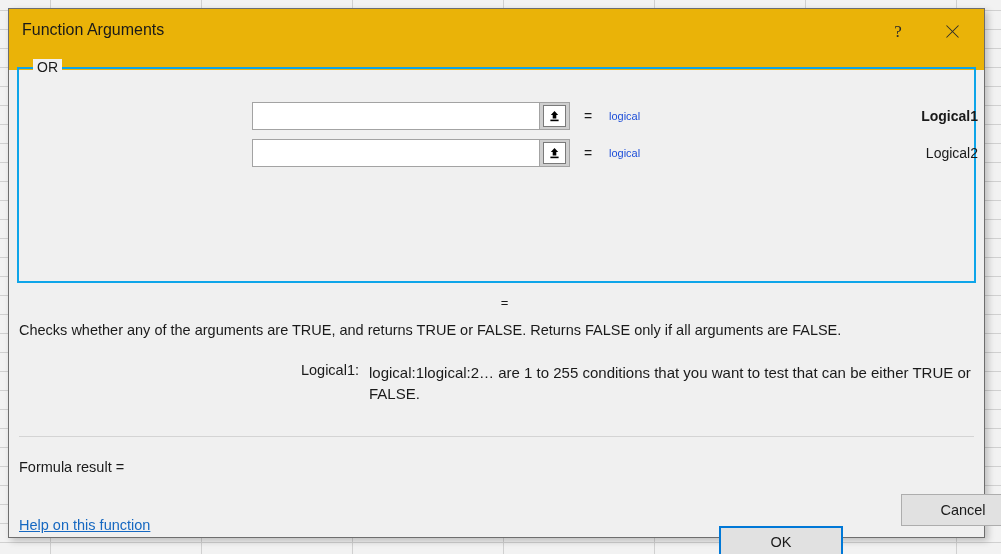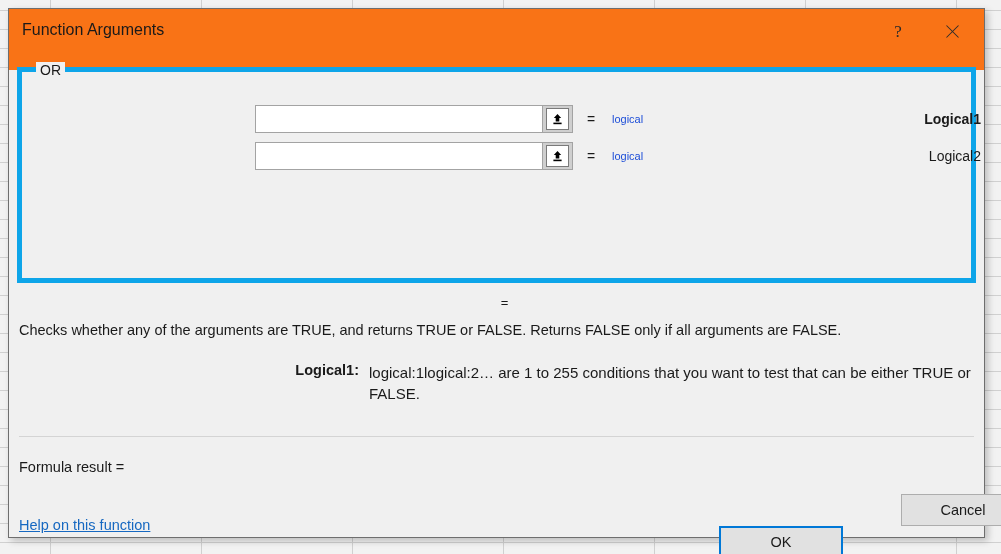--- a/index.html
+++ b/index.html
@@ -44,21 +44,21 @@
     background: #f0f0f0;
     border: 1px solid #6e6e6e;
     box-shadow: 3px 3px 7px rgba(0,0,0,0.22);
     box-sizing: border-box;
   }
 
   
   .titlebar {
     position: relative;
     height: 61px;
-    background: #f97316;
+    background: #eab308;
     box-sizing: border-box;
   }
   .title-text {
     position: absolute;
     left: 13px;
     top: 12px;
     font-size: 16px;
     color: #1a1a1a;
     white-space: nowrap;
   }
@@ -102,21 +102,21 @@
   .close-glyph::before { transform: rotate(45deg); }
   .close-glyph::after  { transform: rotate(-45deg); }
 
   
   .groupbox {
     position: absolute;
     left: 8px;
     top: 58px;
     width: 959px;
     height: 216px;
-    border: 5px solid #0ea5e9;
+    border: 2px solid #0ea5e9;
     box-sizing: border-box;
   }
   .group-label {
     position: absolute;
     left: 14px;
     top: -10px;
     background: #f0f0f0;
     padding: 0 4px;
     font-size: 14px;
     color: #1a1a1a;
@@ -229,21 +229,21 @@
     left: 10px;
     top: 353px;
     width: 957px;
   }
   .arg-help-label {
     position: absolute;
     left: 0;
     top: 0;
     width: 340px;
     text-align: right;
-    font-weight: bold;
+    font-weight: normal;
     font-size: 14.5px;
     color: #1a1a1a;
   }
   .arg-help-text {
     position: absolute;
     left: 350px;
     top: 0;
     width: 607px;
     font-size: 15px;
     color: #1a1a1a;

